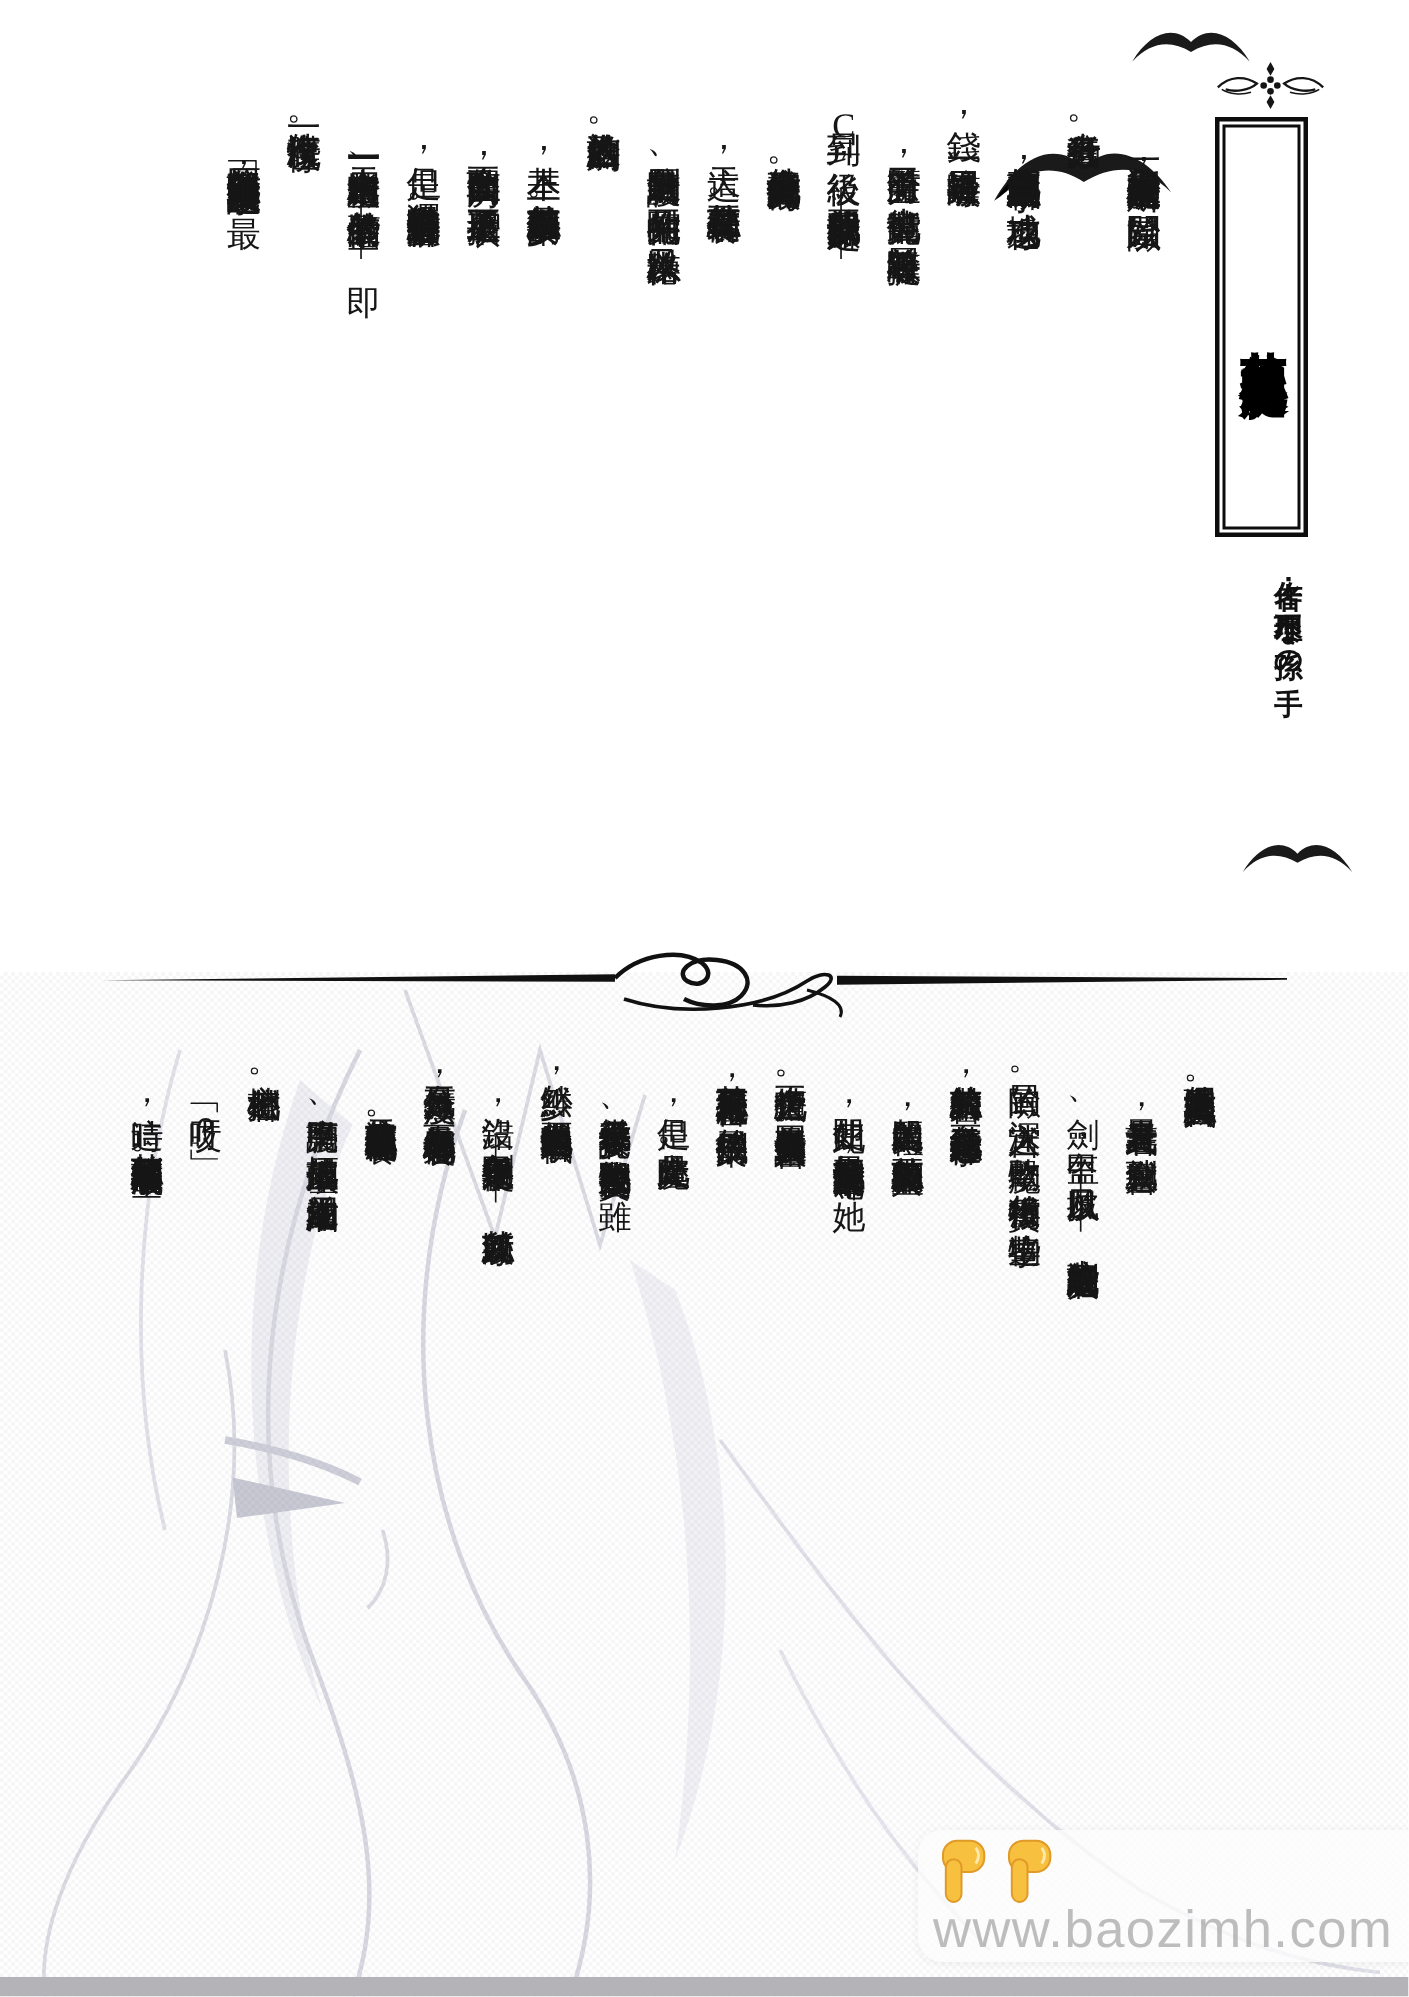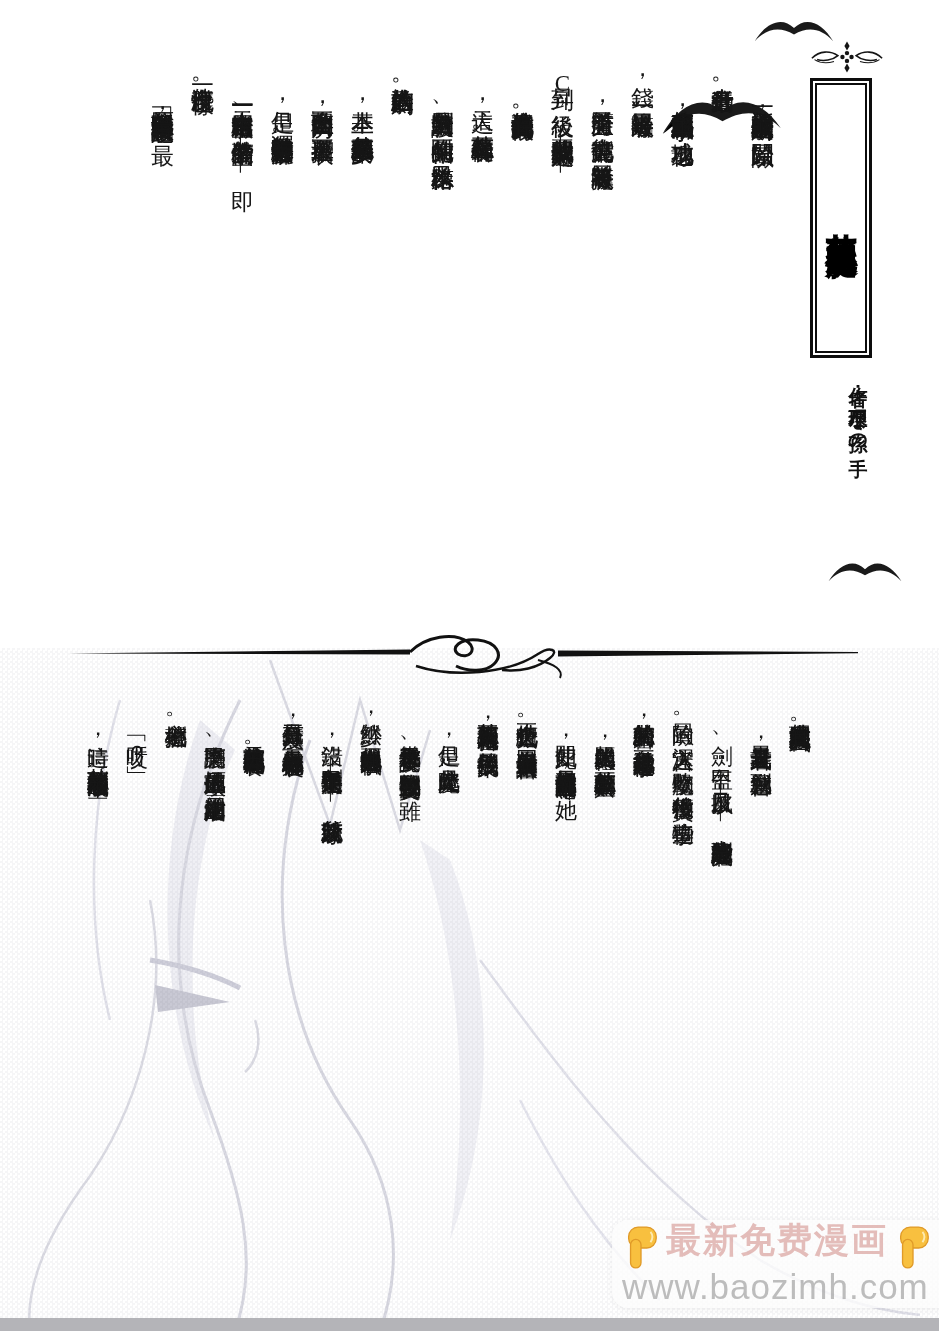--- a/index.html
+++ b/index.html
@@ -219,21 +219,20 @@
     <div class="vline indent">這時，艾莉絲注意到裝著保養用油的瓶子空了。</div>
   </div>
 
 <div id="watermark">
   <div class="row1">
     <svg class="hand-icon" viewBox="0 0 40 50" xmlns="http://www.w3.org/2000/svg">
       <rect x="7" y="3" width="29" height="22" rx="10" fill="#f8c03f" stroke="#e09a28" stroke-width="1.4"></rect>
       <rect x="9" y="16" width="11" height="30" rx="5.5" fill="#f8c03f" stroke="#e09a28" stroke-width="1.4"></rect>
       <path d="M30 8 q4 5 0 11" stroke="#fde9b0" stroke-width="2" fill="none"></path>
     </svg>
-    <span class="banner-text">最新免费漫画</span>
     <svg class="hand-icon" viewBox="0 0 40 50" xmlns="http://www.w3.org/2000/svg">
       <rect x="7" y="3" width="29" height="22" rx="10" fill="#f8c03f" stroke="#e09a28" stroke-width="1.4"></rect>
       <rect x="9" y="16" width="11" height="30" rx="5.5" fill="#f8c03f" stroke="#e09a28" stroke-width="1.4"></rect>
       <path d="M30 8 q4 5 0 11" stroke="#fde9b0" stroke-width="2" fill="none"></path>
     </svg>
   </div>
   <span class="url-text">www.baozimh.com</span>
 </div>
 
 <div id="bottom-strip"></div>

